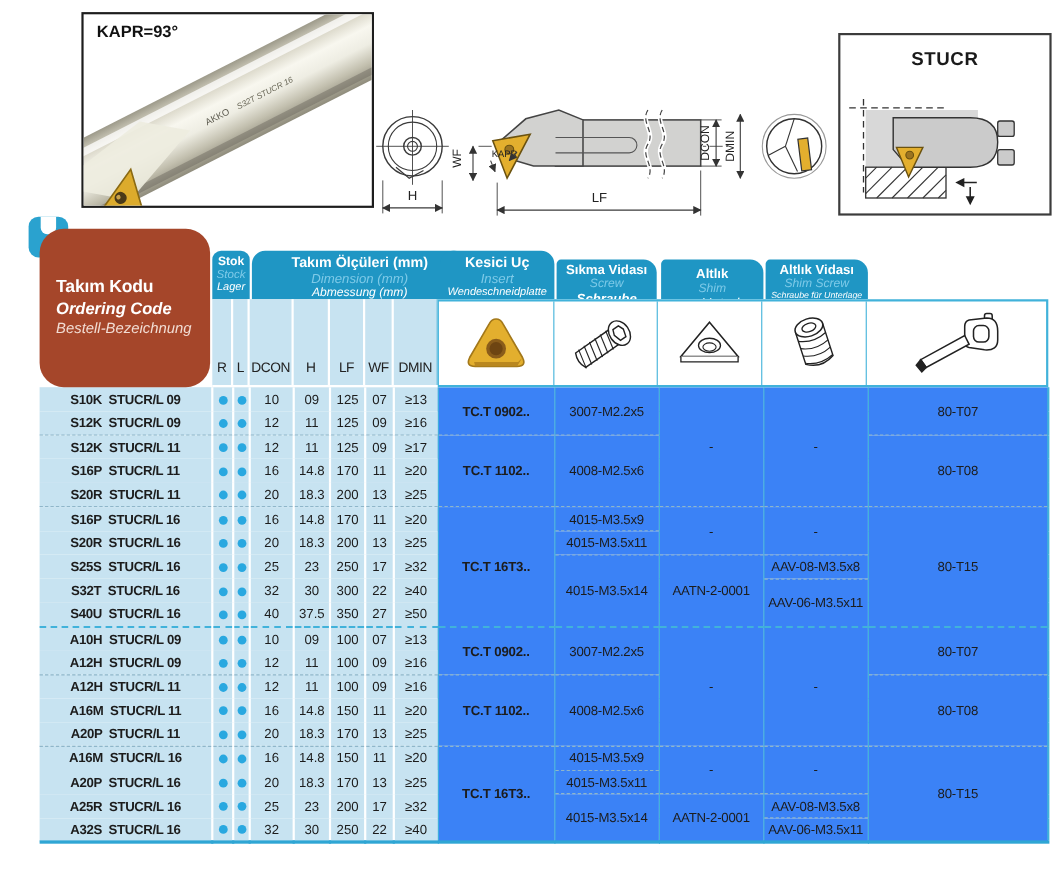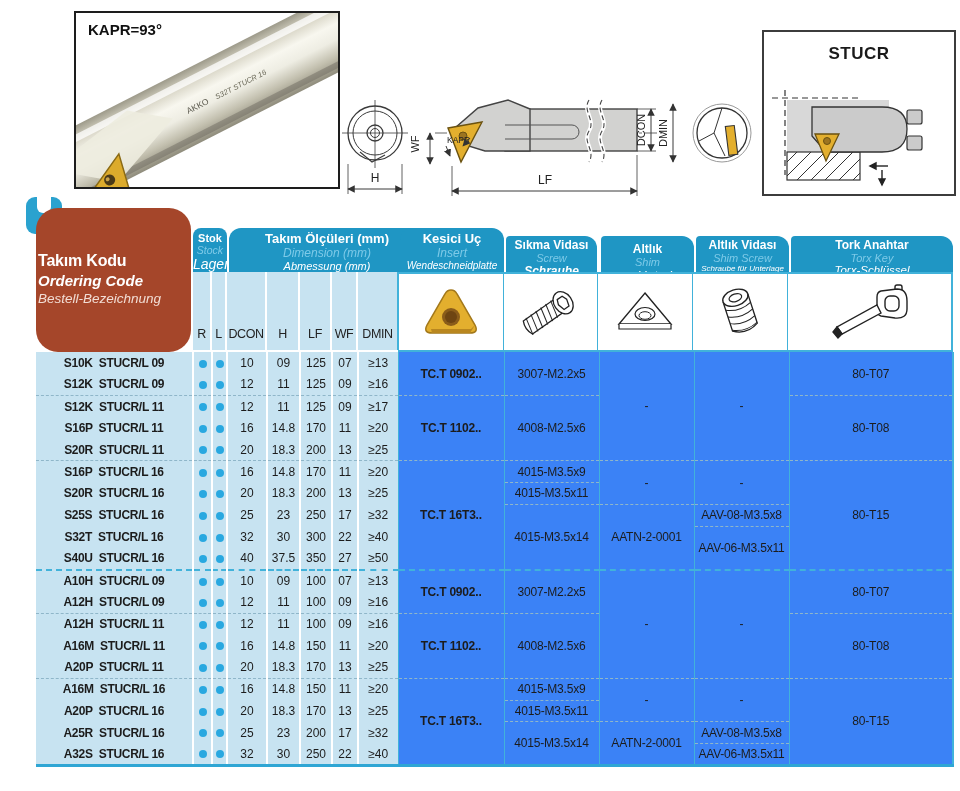--- a/index.html
+++ b/index.html
@@ -25,31 +25,31 @@
 
   
   .catalog{position:absolute;left:36px;top:206px;width:919px;height:562px;}
 
   .bookmark{position:absolute;left:-10px;top:-9px;width:36px;height:37px;background:#2aa2cf;
             border-radius:9px;z-index:1;}
   .bookmark-notch{position:absolute;left:11px;top:0;width:14px;height:16px;background:#fff;
                   border-radius:0 0 6px 6px;}
 
   .oc-box{position:absolute;left:0;top:2px;width:155px;height:144px;background:#a5462a;
-          border-radius:22px;z-index:2;box-sizing:border-box;padding:44px 0 0 2px;color:#fff;}
+          border-radius:22px;z-index:2;box-sizing:border-box;padding:44px 0 0 15px;color:#fff;}
   .oc-tr{font-size:16px;font-weight:700;letter-spacing:-.2px;}
   .oc-en{font-size:15px;font-weight:700;font-style:italic;margin-top:2px;}
   .oc-de{font-size:13.5px;font-style:italic;color:#f2ddd4;margin-top:2px;}
 
   .tab{position:absolute;background:#1f96c4;color:#fff;text-align:center;box-sizing:border-box;z-index:1;}
   .tab .t1{font-weight:700;}
   .tab .t2{font-style:italic;color:#7ecae8;}
   .tab .t3{font-style:italic;}
   .tab-stok{left:157px;top:22px;width:34px;height:44px;border-radius:8px 8px 0 0;padding-top:4px;}
-  .tab-stok .t1{font-size:11px;} .tab-stok .t2{font-size:10.5px;} .tab-stok .t3{font-size:14px;}
+  .tab-stok .t1{font-size:11px;} .tab-stok .t2{font-size:10.5px;} .tab-stok .t3{font-size:10px;}
   .tab-dims{left:193px;top:22px;width:196px;height:44px;border-radius:12px 12px 0 0;padding-top:3px;}
   .tab-dims .t1{font-size:13px;} .tab-dims .t2{font-size:12px;} .tab-dims .t3{font-size:11px;}
   .tab-insert{left:364px;top:22px;width:104px;height:44px;border-radius:12px 12px 0 0;padding-top:3px;}
   .tab-insert .t1{font-size:13px;} .tab-insert .t2{font-size:12px;font-style:italic;} .tab-insert .t3{font-size:10px;}
   .banner{left:470px;top:2px;width:447px;height:26px;border-radius:13px 13px 0 0;line-height:26px;font-size:13px;}
   .banner .t1{font-weight:700;} .banner .sep{margin:0 3px;}
   .banner .t2{font-style:italic;color:#7ecae8;} .banner .t3{font-weight:700;font-style:italic;}
   .tab-screw{left:470px;top:30px;width:91px;height:36px;border-radius:4px 12px 0 0;padding-top:2px;}
   .tab-shim{left:565px;top:30px;width:93px;height:36px;border-radius:4px 12px 0 0;padding-top:6px;}
   .tab-shimscrew{left:660px;top:30px;width:93px;height:36px;border-radius:4px 12px 0 0;padding-top:2px;}
@@ -253,25 +253,20 @@
     </div>
     <div class="tab tab-shim">
       <div class="t1">Altlık</div>
       <div class="t2">Shim</div>
       <div class="t3">Unterlage</div>
     </div>
     <div class="tab tab-shimscrew">
       <div class="t1">Altlık Vidası</div>
       <div class="t2">Shim Screw</div>
       <div class="t3">Schraube für Unterlage</div>
-    </div>
-    <div class="tab tab-torx">
-      <div class="t1">Tork Anahtar</div>
-      <div class="t2">Torx Key</div>
-      <div class="t3">Torx-Schlüssel</div>
     </div>
 
     <div class="subhead">
       <div class="shc" style="width:19px">R</div>
       <div class="shc" style="width:15px">L</div>
       <div class="shc" style="width:40px">DCON</div>
       <div class="shc" style="width:33px">H</div>
       <div class="shc" style="width:32px">LF</div>
       <div class="shc" style="width:26px">WF</div>
       <div class="shc" style="width:40px">DMIN</div>

